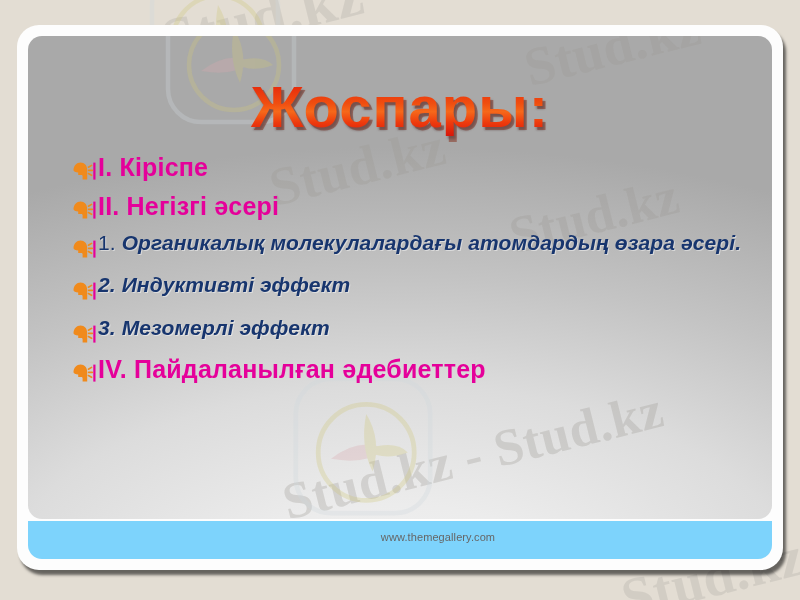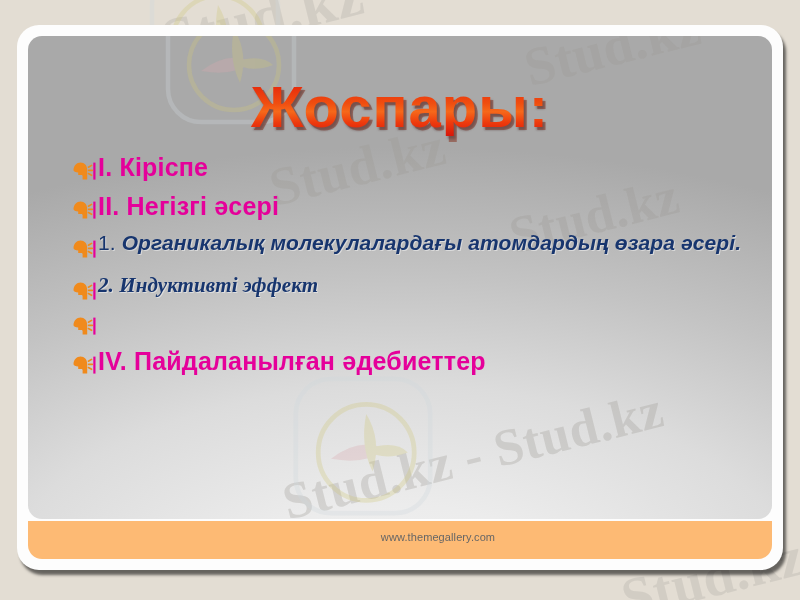--- a/index.html
+++ b/index.html
@@ -81,21 +81,21 @@
   #panel-wm-layer .wm-text { color: #9d9a94; opacity: .30; }
 
   
   #footer-band {
     position: absolute;
     left: 11px;
     top: 496px;
     width: 744px;
     height: 38px;
     border-radius: 0 0 14px 14px;
-    background: #fdba74;
+    background: #7dd3fc;
   }
   #footer-link {
     position: absolute;
     left: 0;
     top: 10px;
     width: 744px;
     text-align: center;
     padding-left: 76px;
     box-sizing: border-box;
     font-size: 11px;
@@ -180,21 +180,21 @@
     letter-spacing: .1px;
     text-shadow: 1px 1px 0 rgba(255,255,255,.45);
   }
   .t-sub .num-plain {
     font-weight: normal;
     font-style: normal;
     color: #17356e;
   }
   .row-gap-lg { margin-bottom: 9px; }
   .row-gap-md { margin-bottom: 12px; }
-  .row-gap-sm { margin-bottom: 5px; font-family: Liberation Serif, serif; }
+  .row-gap-sm { margin-bottom: 13px; }
 </style>
 </head>
 <body>
 
 <div id="slide-root">
 
   <div class="wm-layer">
     <div class="wm-text" style="left:160px; top:-18px; font-size:62px; transform:rotate(-14deg);">Stud.kz</div>
     <div class="wm-text" style="left:620px; top:545px; font-size:56px; transform:rotate(-14deg);">Stud.kz</div>
     <div class="wm-bird" style="left:140px; top:-40px;">
@@ -297,20 +297,21 @@
         <div class="bullet-row row-gap-lg">
           <span class="bullet-icon">
             <svg width="26" height="24" viewBox="0 0 26 24">
               <path d="M3.5 11.3 C3.5 6.6 6.7 3.4 10.6 3.4 C14.4 3.4 17.2 6.5 17.2 10.6 L17.2 20.6 L12.6 20.6 L12.6 17.3 C12.6 16.4 11.9 16.1 11.2 16.1 L8.2 16.1 L8.2 13.6 C5.5 13.2 3.5 12.6 3.5 11.3 Z" fill="#f08a1c"></path>
               <path d="M18.4 8.2 L21.6 6.4" stroke="#f08a1c" stroke-width="1.6" stroke-linecap="round"></path>
               <path d="M18.6 11.4 L22.3 11.4" stroke="#f08a1c" stroke-width="1.6" stroke-linecap="round"></path>
               <path d="M18.4 14.5 L21.6 16.3" stroke="#f08a1c" stroke-width="1.6" stroke-linecap="round"></path>
               <rect x="23.3" y="3.6" width="2.2" height="17" fill="#e5009a"></rect>
             </svg>
           </span>
+          <span class="bullet-text t-sub">3. Мезомерлі эффект</span>
         </div>
 
 
         <div class="bullet-row">
           <span class="bullet-icon">
             <svg width="26" height="24" viewBox="0 0 26 24">
               <path d="M3.5 11.3 C3.5 6.6 6.7 3.4 10.6 3.4 C14.4 3.4 17.2 6.5 17.2 10.6 L17.2 20.6 L12.6 20.6 L12.6 17.3 C12.6 16.4 11.9 16.1 11.2 16.1 L8.2 16.1 L8.2 13.6 C5.5 13.2 3.5 12.6 3.5 11.3 Z" fill="#f08a1c"></path>
               <path d="M18.4 8.2 L21.6 6.4" stroke="#f08a1c" stroke-width="1.6" stroke-linecap="round"></path>
               <path d="M18.6 11.4 L22.3 11.4" stroke="#f08a1c" stroke-width="1.6" stroke-linecap="round"></path>
               <path d="M18.4 14.5 L21.6 16.3" stroke="#f08a1c" stroke-width="1.6" stroke-linecap="round"></path>

